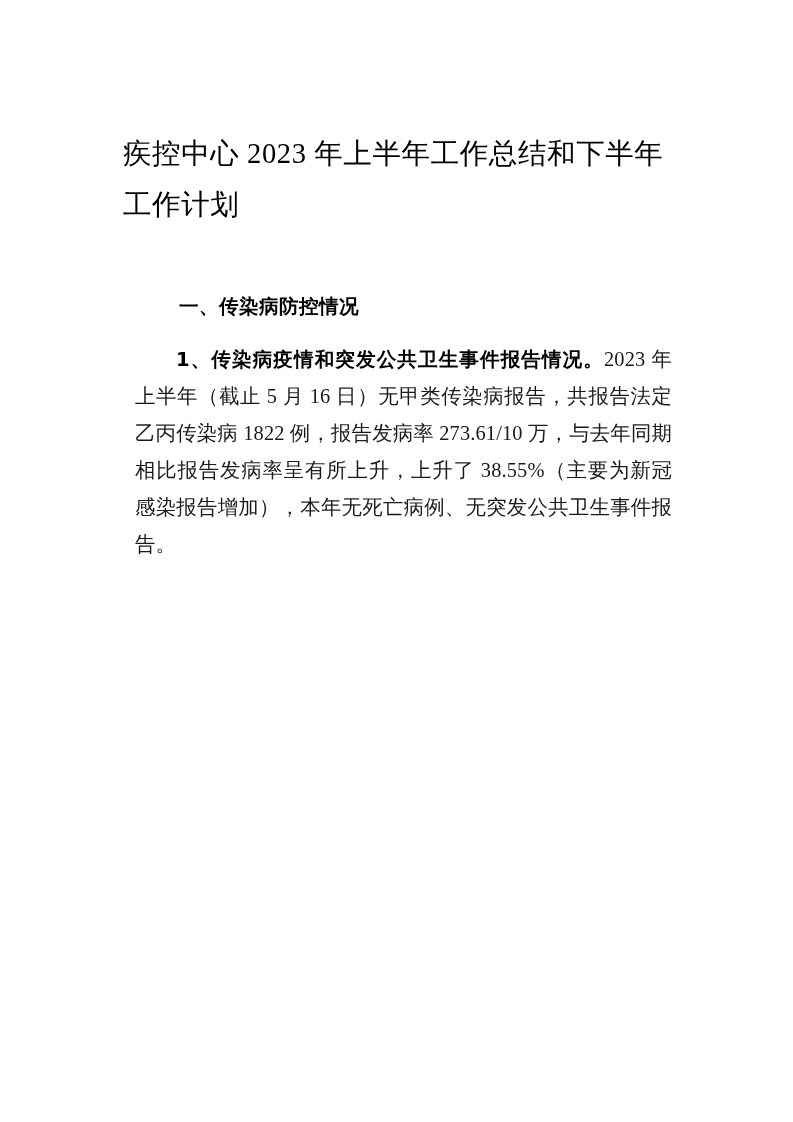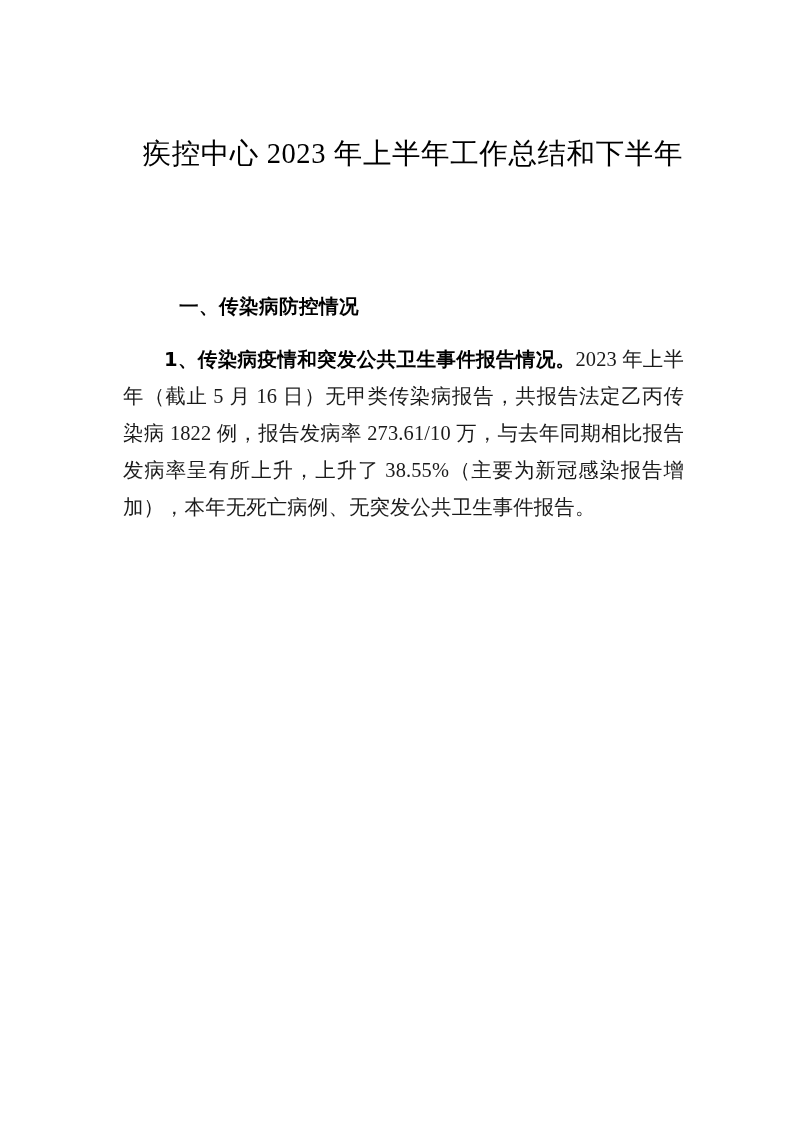--- a/index.html
+++ b/index.html
@@ -16,21 +16,21 @@
     overflow: hidden;
     box-sizing: border-box;
   }
 
   
   .doc-title {
     position: absolute;
     left: 123px;
     top: 128px;
     width: 560px;
-    text-align: right;
+    text-align: left;
     font-family: "Liberation Serif", "DejaVu Serif", serif;
     font-size: 28.5px;
     font-weight: 400;
     color: #000000;
     line-height: 51px;
     letter-spacing: 0.6px;
   }
 
   
   .body-block {
@@ -40,21 +40,21 @@
     width: 561px;
   }
 
   .para {
     font-family: "Liberation Serif", "DejaVu Serif", serif;
     font-size: 20.4px;
     line-height: 37px;
     color: #1a1a1a;
     text-align: justify;
     text-justify: inter-ideograph;
-    margin: 0;
+    margin: 12px;
     text-indent: 41px;
     letter-spacing: 0.15px;
     word-break: break-all;
   }
 
   
   .section-head {
     font-family: "DejaVu Sans", "Liberation Sans", sans-serif;
     font-size: 19.6px;
     font-weight: 700;
@@ -79,20 +79,21 @@
     color: #1a1a1a;
   }
 </style>
 </head>
 <body>
 
 <div class="page">
 
   <div class="doc-title">
     <div>疾控中心 2023 年上半年工作总结和下半年</div>
+    <div>工作计划</div>
   </div>
 
   <div class="body-block">
 
     <p class="section-head">一、传染病防控情况</p>
 
     <p class="para"><span class="lead">1、传染病疫情和突发公共卫生事件报告情况。</span><span class="rest">2023 年上半年（截止 5 月 16 日）无甲类传染病报告，共报告法定乙丙传染病 1822 例，报告发病率 273.61/10 万，与去年同期相比报告发病率呈有所上升，上升了 38.55%（主要为新冠感染报告增加），本年无死亡病例、无突发公共卫生事件报告。</span></p>
 
 
 

